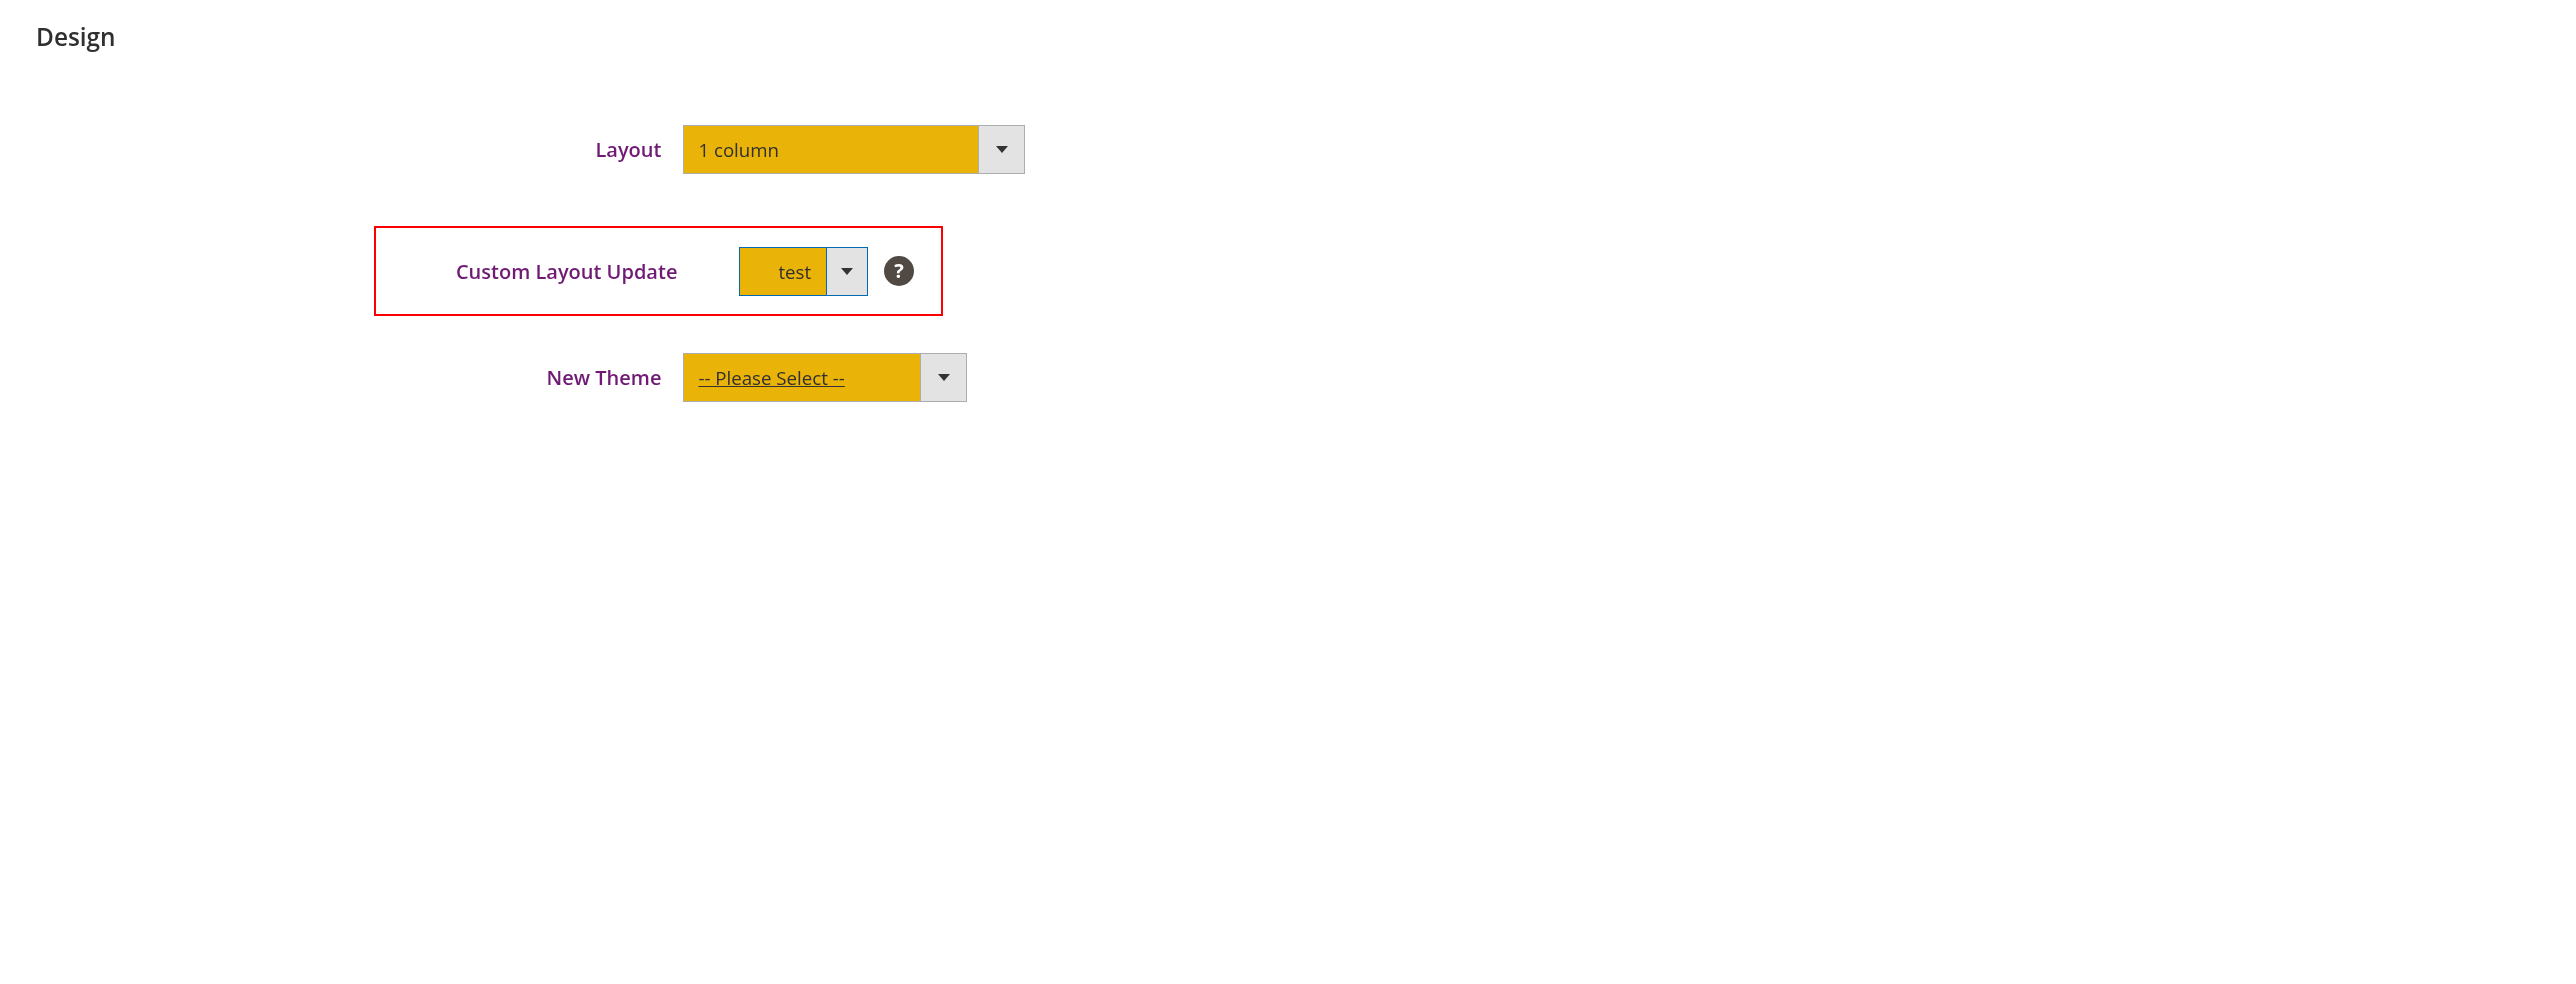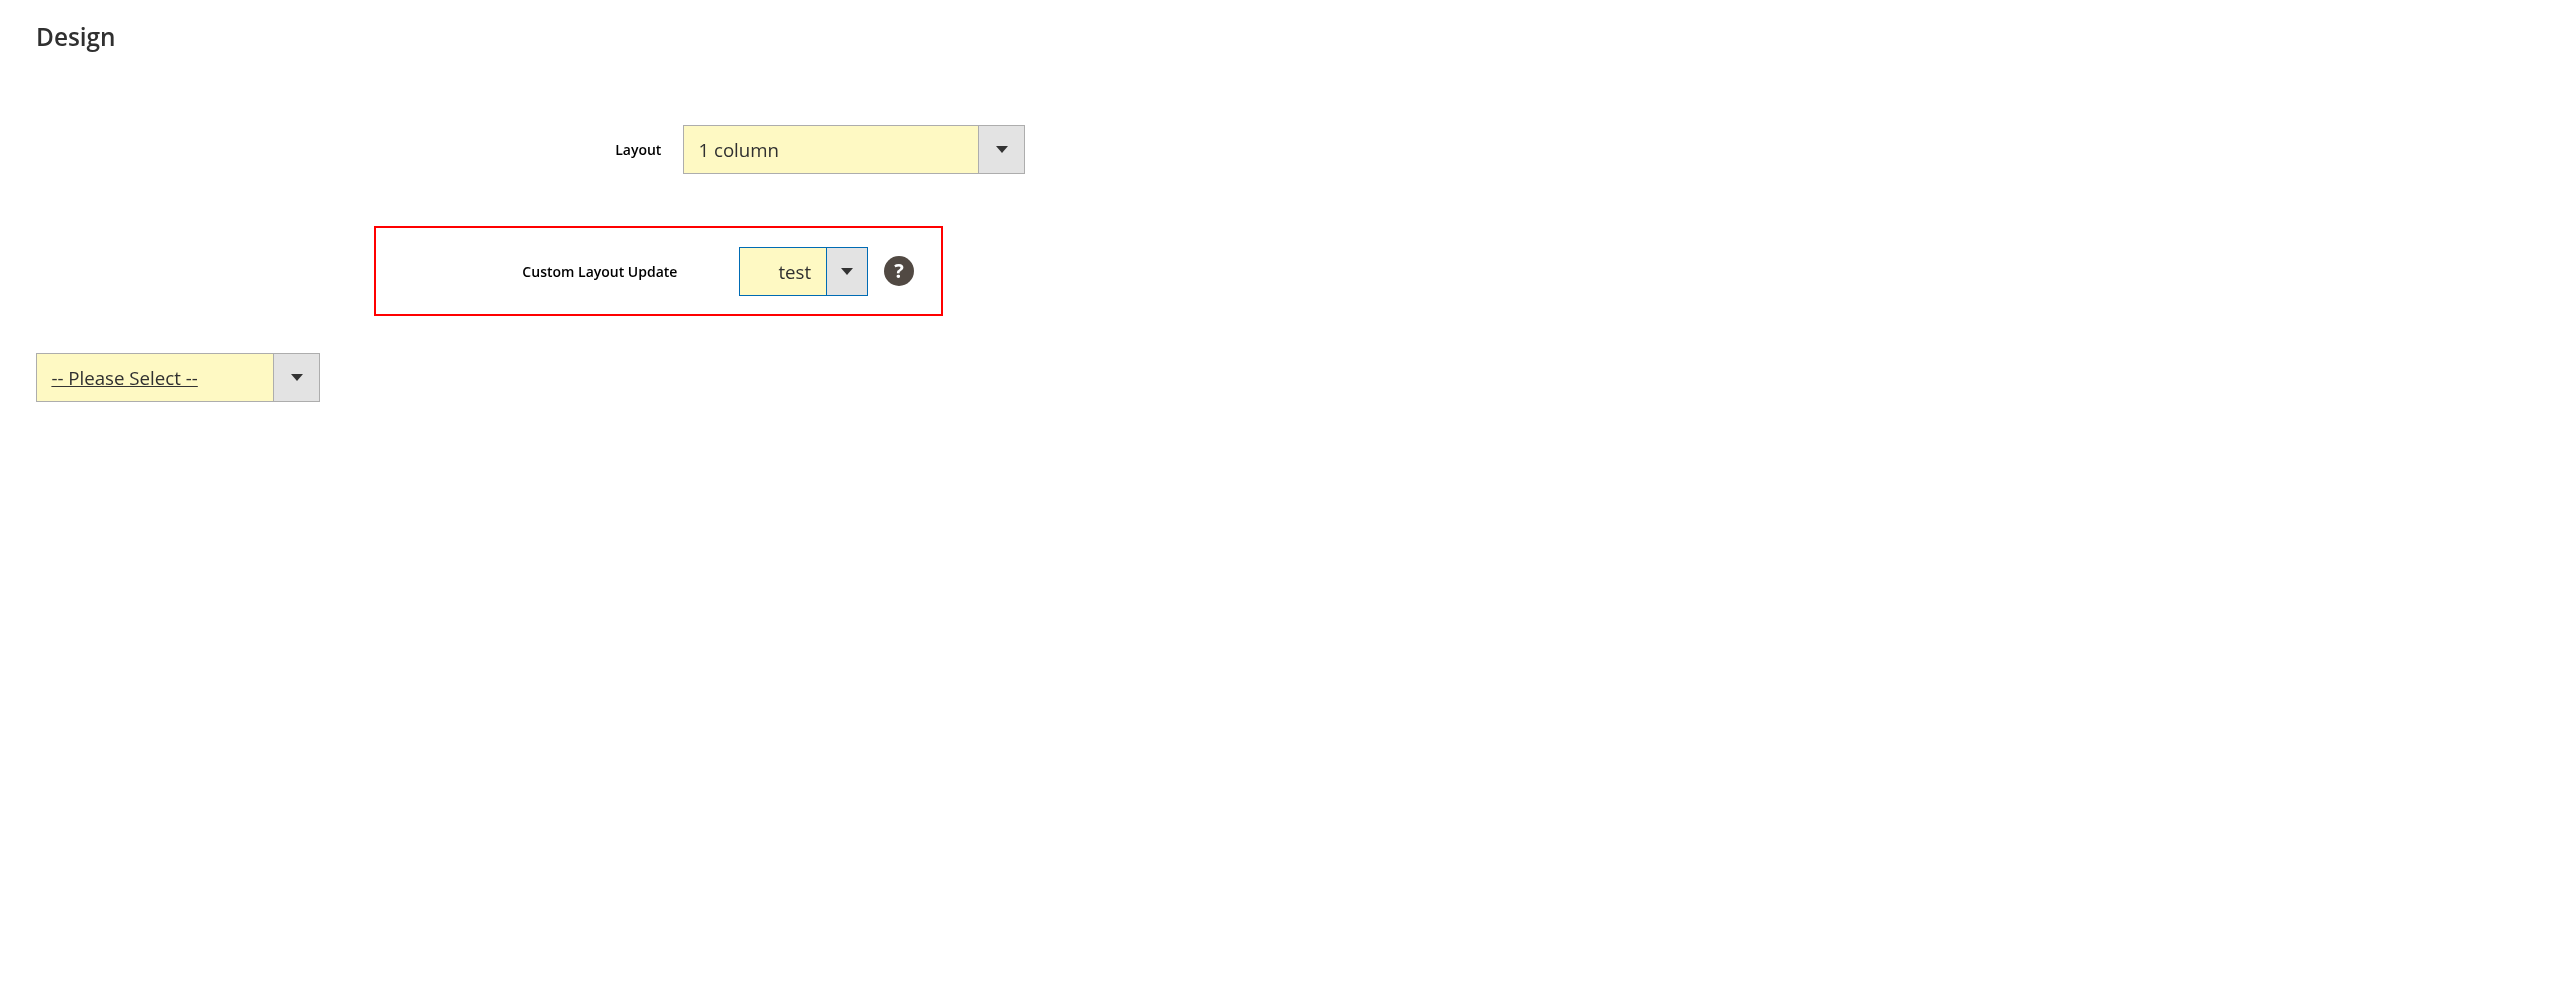--- a/index.html
+++ b/index.html
@@ -23,32 +23,32 @@
       margin-bottom: 52px;
     }
     .field-row.highlighted-wrap {
       margin-bottom: 37px;
     }
     .label-col {
       width: 647px;
       text-align: right;
       padding-right: 21.6px;
       font-weight: 600;
-      color: #000000;
-      font-size: 14px;
+      color: #701a75;
+      font-size: 20px;
     }
     .input-col {
       display: flex;
       align-items: center;
     }
     .faux-select {
       display: flex;
       align-items: stretch;
       border: 1.4px solid #adadad;
-      background: #fef9c3;
+      background: #eab308;
       height: 49px;
       cursor: pointer;
     }
     .faux-select .select-value {
       padding: 0 14.4px;
       display: flex;
       align-items: center;
       font-size: 18.7px;
       color: #303030;
       white-space: nowrap;
@@ -137,20 +137,21 @@
         </div>
       </div>
       <div class="help-badge">
         <span>?</span>
       </div>
     </div>
   </div>
 </div>
 
 <div class="field-row">
+  <div class="label-col">New Theme</div>
   <div class="input-col">
     <div class="faux-select w-theme">
       <div class="select-value">-- Please Select --</div>
       <div class="select-btn">
         <div class="caret-down"></div>
       </div>
     </div>
   </div>
 </div>
 

